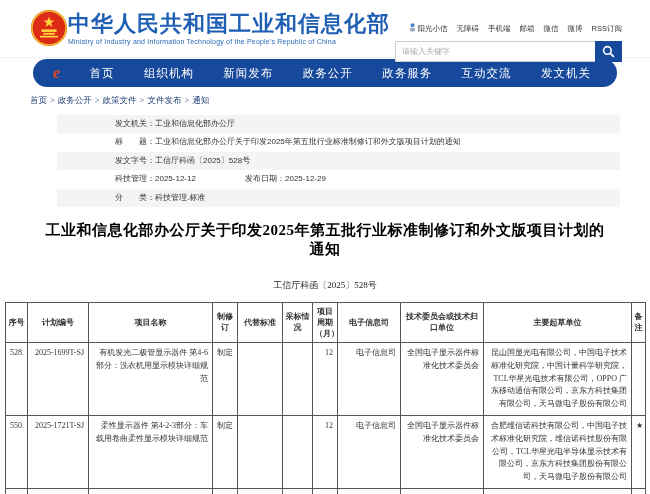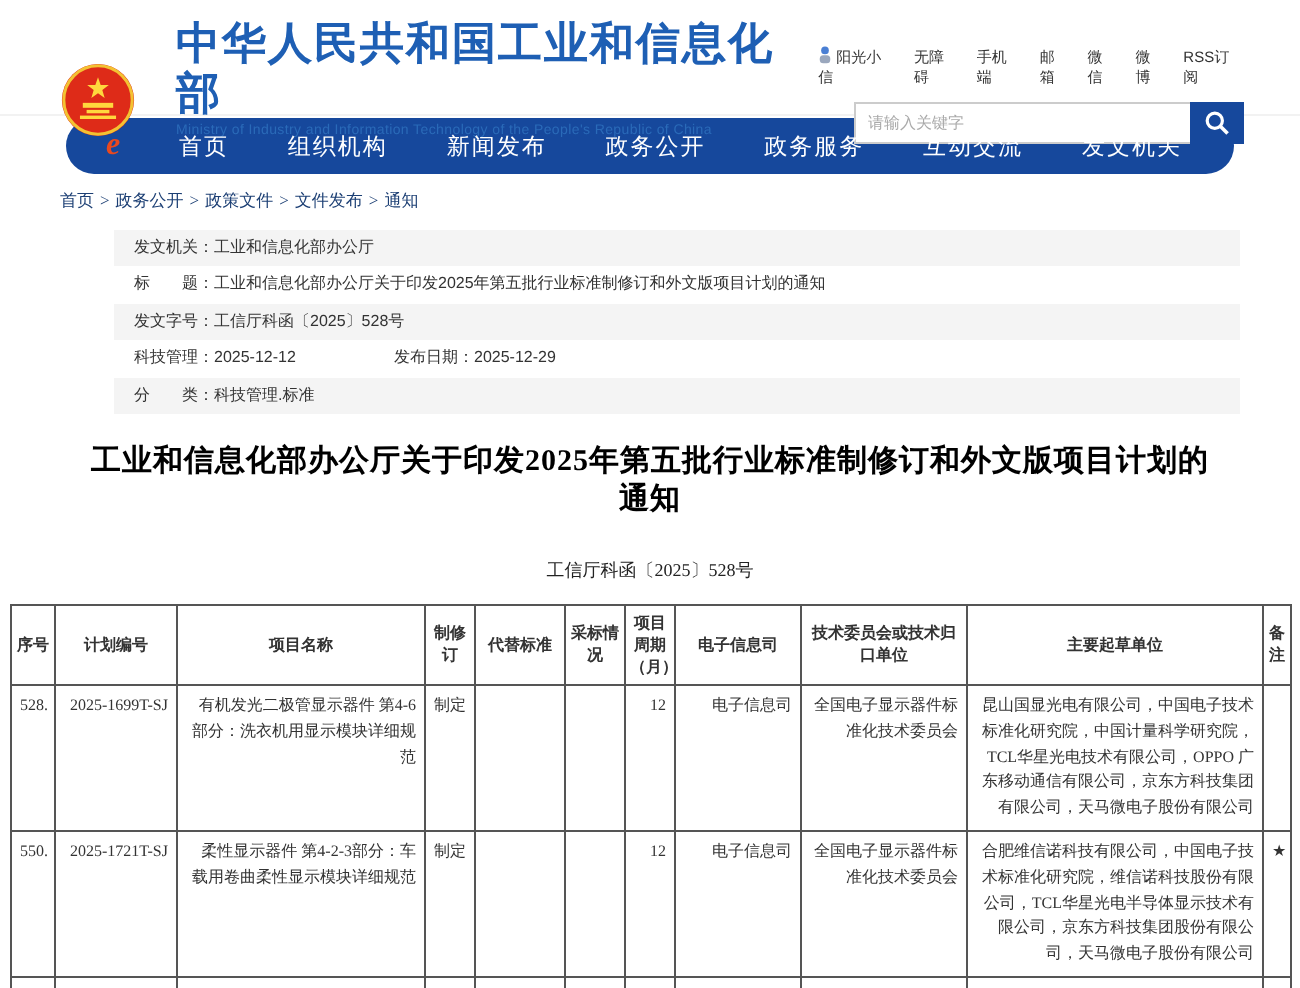--- a/index.html
+++ b/index.html
@@ -2,31 +2,31 @@
 <html><head>
 <meta charset="utf-8">
 <style>
   * { margin:0; padding:0; box-sizing:border-box; }
   html,body { width:650px; height:494px; overflow:hidden; background:#fff;
     font-family:"Liberation Sans","DejaVu Sans",sans-serif; color:#333; }
 
   
   .topbar { display:flex; justify-content:space-between; align-items:flex-start;
     padding:9px 28px 4px 30px; height:58px; border-bottom:1px solid #f2f2f2; }
-  .brand { display:flex; align-items:flex-end; gap:20px; }
+  .brand { display:flex; align-items:center; gap:0; }
   .emblem { width:38px; height:38px; flex:0 0 auto; }
   .brand-text { display:flex; flex-direction:column; }
   .site-name { font-size:22px; font-weight:bold; color:#1e5fb4; letter-spacing:1px; line-height:1.15; }
   .site-name-en { font-size:7px; color:#2a6ab8; margin-top:2px; letter-spacing:.2px; }
   .top-right { display:flex; flex-direction:column; align-items:flex-end; gap:7px; margin-top:14px; }
   .quick-links { display:flex; align-items:center; gap:9px; font-size:7.5px; color:#333; }
   .quick-links a { color:#333; text-decoration:none; cursor:pointer; }
   .ql-icon { width:7px; height:9px; display:inline-block; margin-right:2px; vertical-align:-1px; }
   .searchbox { display:flex; }
-  .searchbox input { width:168px; height:21px; border:1px solid #ccc; border-right:none;
+  .searchbox input { width:200px; height:21px; border:1px solid #ccc; border-right:none;
     font-size:8px; padding:0 6px; color:#333; outline:none; }
   .searchbox input::placeholder { color:#aaa; }
   .search-btn { width:27px; height:21px; background:#16489c; border:none; cursor:pointer;
     display:flex; align-items:center; justify-content:center; }
 
   
   .nav { margin:1px 33px 0; height:28px; background:#16489c; border-radius:14px;
     display:flex; align-items:center; padding:0 26px 0 20px; justify-content:space-between; }
   .nav-logo { font-size:16px; font-weight:bold; font-style:italic; color:#e8491f;
     font-family:"Liberation Serif",serif; line-height:1; cursor:pointer; }
@@ -36,21 +36,21 @@
   .breadcrumb { margin:8px 30px 0; font-size:8.5px; color:#1c3f74;font-family:Liberation Serif, serif; }
   .breadcrumb span.crumb { cursor:pointer; }
   .breadcrumb .sep { margin:0 3px; color:#1c3f74; }
 
   
   .doc-info { margin:8px 30px 0 57px; }
   .info-row { display:flex; min-height:15px; padding:4px 10px; font-size:8px; line-height:1.3; }
   .info-row.gray { background:#f4f4f4; }
   .info-cell { display:flex; }
   .info-cell.first { flex:0 0 130px; }
-  .info-label { white-space:nowrap; color:#333; }
+  .info-label { white-space:nowrap; color:#333;margin-left:48px; }
   .info-value { color:#333; }
 
   
   .doc-title { margin:14px 40px 0; text-align:center; font-size:15px; font-weight:bold;
     color:#000; font-family:"Liberation Serif","DejaVu Serif",serif; letter-spacing:.5px; }
   .doc-number { margin-top:20px; text-align:center; font-size:9px; color:#222;
     font-family:"Liberation Serif","DejaVu Serif",serif; }
 
   
   .std-table { margin:10px 5px 0; width:640px; border-collapse:collapse; table-layout:fixed;

